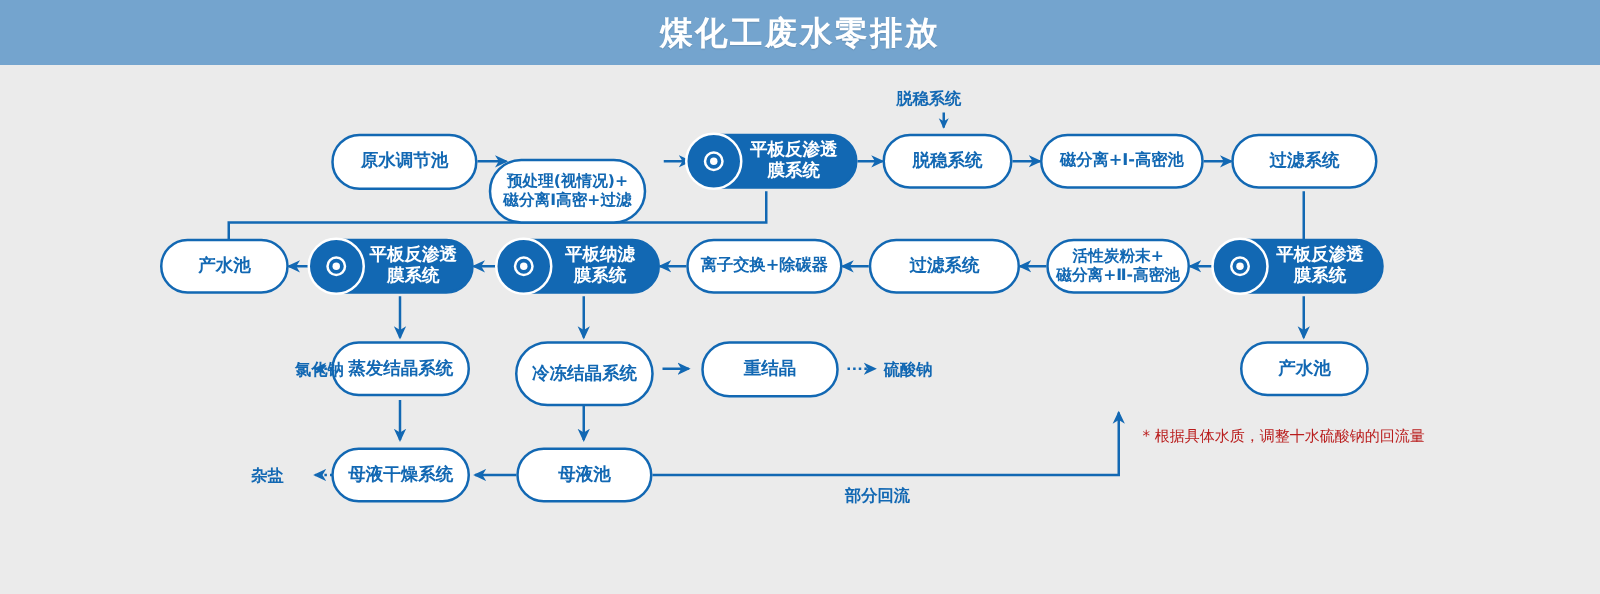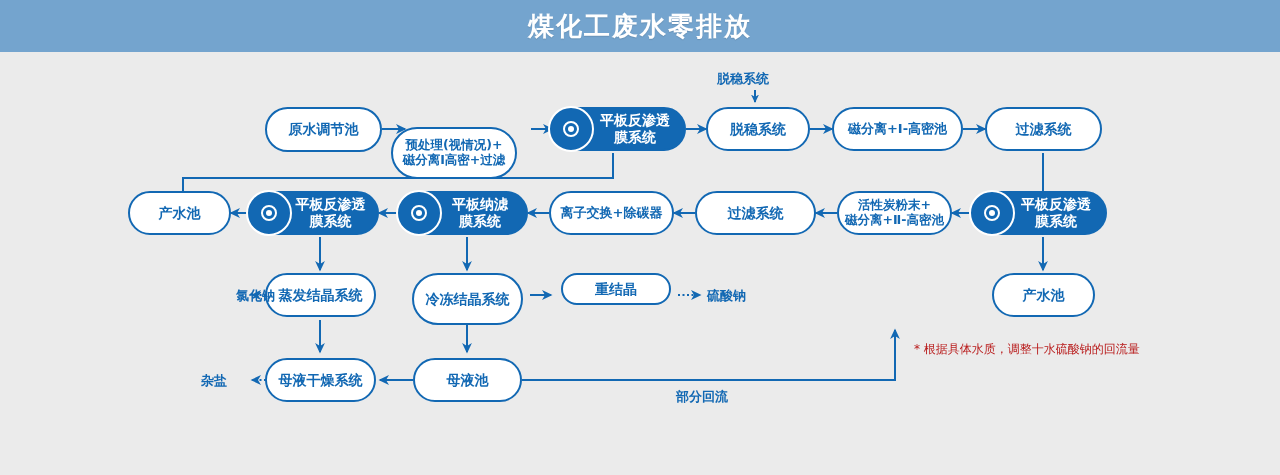--- a/index.html
+++ b/index.html
@@ -206,21 +206,21 @@
     </div>
 
     <div class="node" style="left:265px;top:221px;width:111px;height:44px;">
       <span class="lbl">蒸发结晶系统</span>
     </div>
 
     <div class="node" style="left:412px;top:221px;width:111px;height:52px;">
       <span class="lbl">冷冻结晶系统</span>
     </div>
 
-    <div class="node" style="left:561px;top:221px;width:110px;height:32px;">
+    <div class="node" style="left:561px;top:221px;width:110px;height:45px;">
       <span class="lbl">重结晶</span>
     </div>
 
     <div class="node" style="left:992px;top:221px;width:103px;height:44px;">
       <span class="lbl">产水池</span>
     </div>
 
     <div class="node" style="left:265px;top:306px;width:111px;height:44px;">
       <span class="lbl">母液干燥系统</span>
     </div>

